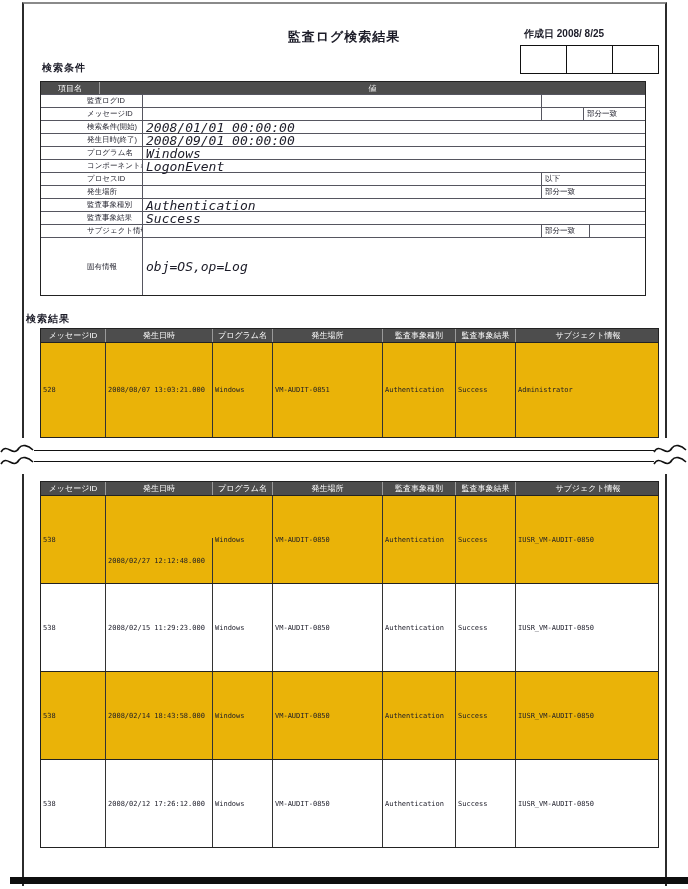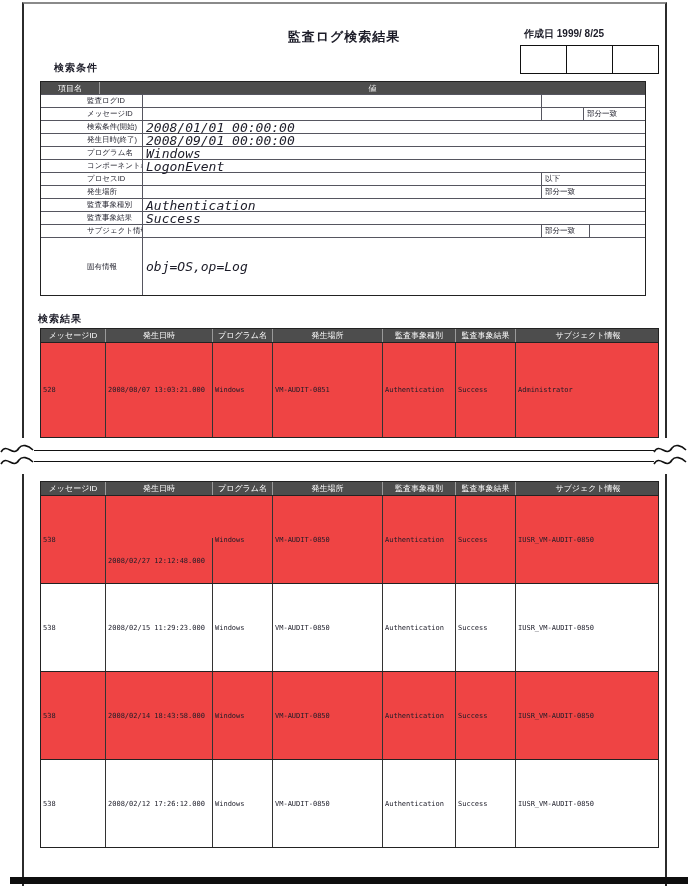--- a/index.html
+++ b/index.html
@@ -9,21 +9,21 @@
               border-top:2px solid #8a8a8a;border-left:2px solid #2b2b2b;border-right:2px solid #2b2b2b;}
   .bottom-bar{position:absolute;left:10px;top:877px;width:678px;height:7px;background:#0e0e0e;}
 
   .title{position:absolute;left:0;top:28px;width:688px;text-align:center;
          font-size:13px;font-weight:bold;letter-spacing:1px;}
   .created{position:absolute;left:524px;top:27px;font-size:10px;font-weight:bold;white-space:nowrap;}
   .stampbox{position:absolute;left:520px;top:45px;width:137px;height:27px;border:1px solid #111;display:flex;}
   .stampcell{flex:1;border-right:1px solid #111;}
   .stampcell:last-child{border-right:none;}
 
-  .section-label{position:absolute;font-size:10px;font-weight:bold;letter-spacing:1px;margin-left:12px;}
+  .section-label{position:absolute;font-size:10px;font-weight:bold;letter-spacing:1px;}
   .lbl-cond{left:42px;top:61px;}
   .lbl-res{left:26px;top:312px;}
 
   
   .cond-table{position:absolute;left:40px;top:81px;width:606px;border:1px solid #222;box-sizing:border-box;}
   .cond-header{display:flex;height:12px;background:#4d4d4d;color:#fff;font-size:8px;box-sizing:border-box;}
   .cond-header .hc1{width:58px;border-right:1px solid #9a9a9a;display:flex;align-items:center;justify-content:center;}
   .cond-header .hc2{flex:1;display:flex;align-items:center;justify-content:center;}
   .cond-row{display:flex;height:13px;border-top:1px solid #565660;box-sizing:border-box;align-items:stretch;}
   .cond-row.tall{height:58px;}
@@ -37,41 +37,41 @@
 
   
   .res-table{position:absolute;left:40px;width:619px;border:1px solid #222;box-sizing:border-box;}
   .t1{top:328px;} .t2{top:481px;}
   .res-header{display:flex;height:13px;background:#4d4d4d;box-sizing:border-box;}
   .res-hcell{color:#fff;font-size:8px;display:flex;align-items:center;justify-content:center;
              border-right:1px solid #9a9a9a;box-sizing:border-box;flex:none;white-space:nowrap;overflow:hidden;}
   .res-hcell:last-child{border-right:none;}
   .res-row{display:flex;border-top:1.5px solid #222;box-sizing:border-box;}
   .t1 .res-row{height:95px;} .t2 .res-row{height:88px;}
-  .res-row.gray{background:#ef4444;}
+  .res-row.gray{background:#eab308;}
   .res-cell{flex:none;border-right:1px solid #333;box-sizing:border-box;display:flex;align-items:center;
             padding-left:2px;font-family:"DejaVu Sans Mono",monospace;font-size:7px;white-space:nowrap;overflow:hidden;}
   .res-cell:last-child{border-right:none;}
 
   
   .tear-line{position:absolute;left:22px;width:644px;height:0;border-top:1.6px solid #111;}
   .tl1{top:450px;} .tl2{top:461px;}
   .tear-mask{position:absolute;top:438px;width:34px;height:36px;background:#fff;}
   .tm-left{left:0;} .tm-right{left:654px;}
   .tear-wave{position:absolute;top:440px;width:36px;height:32px;}
   .tw-left{left:0;} .tw-right{left:652px;}
 </style>
 </head>
 <body>
 
 <div class="canvas">
   <div class="page-frame"></div>
 
   <div class="title">監査ログ検索結果</div>
-  <div class="created">作成日 1999/ 8/25</div>
+  <div class="created">作成日 2008/ 8/25</div>
 
   <div class="stampbox">
     <div class="stampcell"></div>
     <div class="stampcell"></div>
     <div class="stampcell"></div>
   </div>
 
   <div class="section-label lbl-cond">検索条件</div>
 
   <div class="cond-table">

